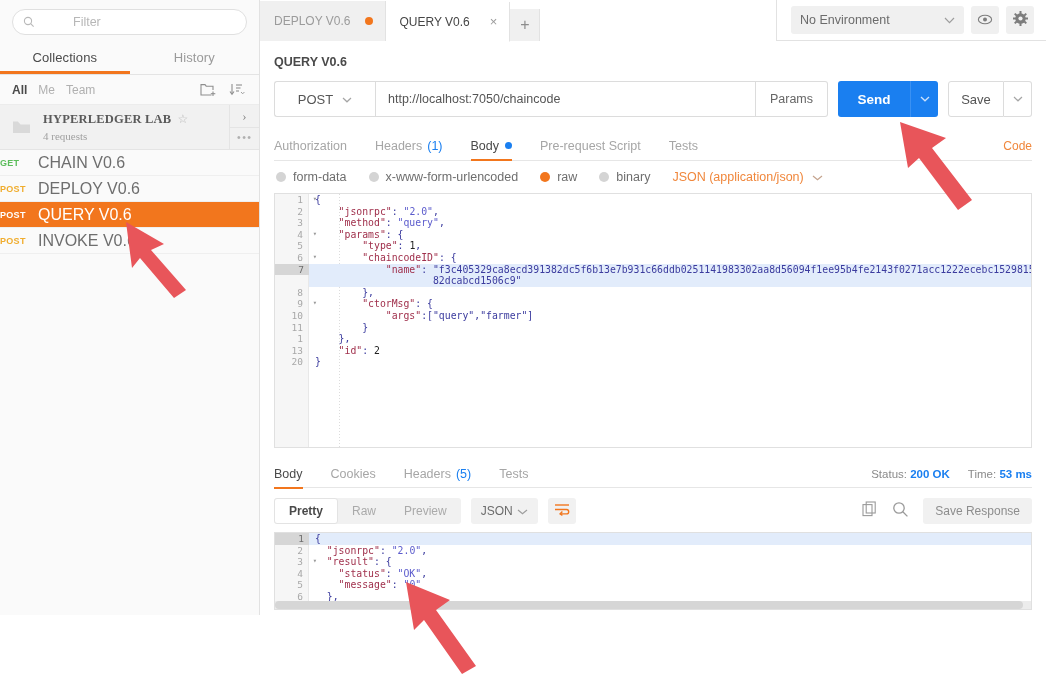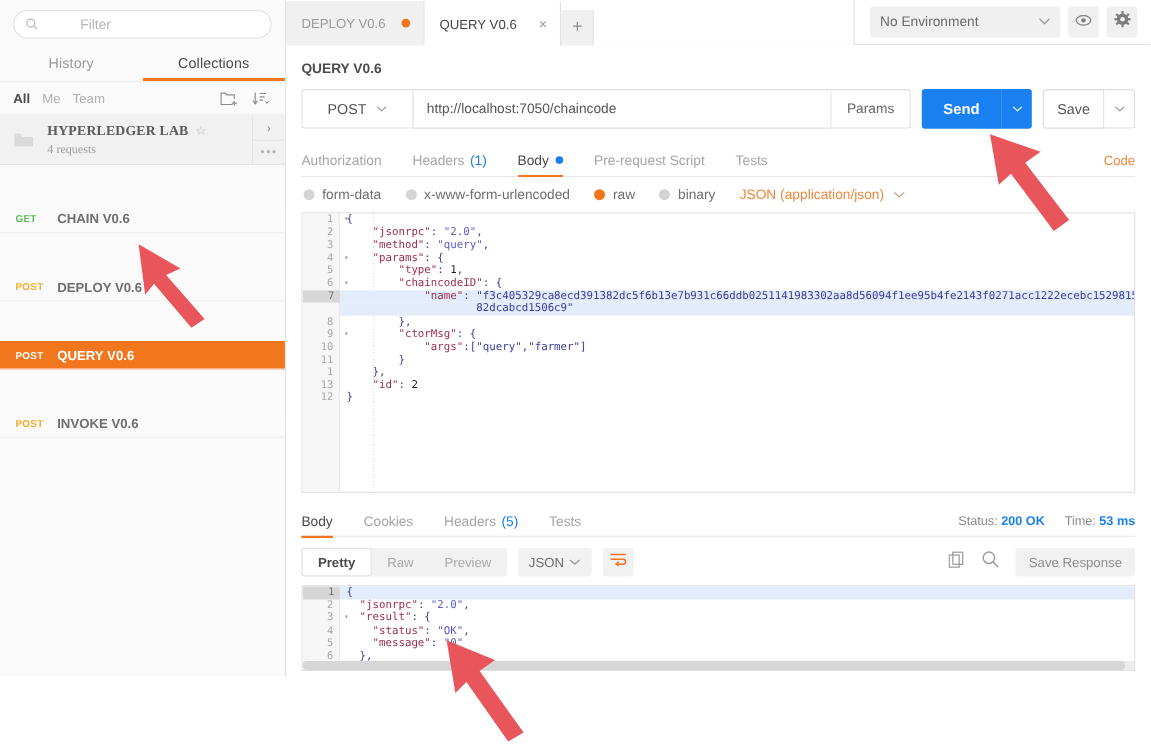--- a/index.html
+++ b/index.html
@@ -63,25 +63,25 @@
   .coll-side {
     width: 30px; height: 45px; border-left: 1px solid #e4e4e4;
     display:flex; flex-direction:column;
   }
   .coll-chev { flex:1; display:flex; align-items:center; justify-content:center;
     font-size: 13px; color:#8a8a8a; border-bottom: 1px solid #e4e4e4;}
   .coll-dots { flex:1; display:flex; align-items:center; justify-content:center;
     font-size: 12px; color:#b0b0b0; letter-spacing: 1px;}
 
   .req {
-    display:flex; align-items:center; height: 26px; padding-left: 14px;
-    border-bottom: 1px solid #efefef; cursor: pointer; background:#fafafa;margin-top:36px;
+    display:flex; align-items:center; height: 26px; 
+    border-bottom: 1px solid #efefef; cursor: pointer; background:#fafafa;
   }
   .req .verb { width: 38px; font-size: 9px; font-weight: bold; letter-spacing: .3px;}
-  .req .name { font-size: 12px; color: #6e6e6e; font-weight: bold; }
+  .req .name { font-size: 16px; color: #6e6e6e; }
   .req.get .verb { color: #5bbd5b; }
   .req.post .verb { color: #f0ad2e; }
   .req.selected { background: #f2761d; }
   .req.selected .verb { color: #ffffff; }
   .req.selected .name { color: #ffffff; }
 
   
   .main { position:absolute; left:260px; top:0; width: 786px; height: 622px; background:#fff;}
 
   .topbar { display:flex; height: 41px; border-bottom: 1px solid #e2e2e2; background:#fff;}
@@ -253,22 +253,22 @@
           <svg width="12" height="12" viewBox="0 0 12 12">
               <circle cx="5" cy="5" r="3.6" fill="none" stroke="#b9b9b9" stroke-width="1.1"></circle>
               <line x1="7.7" y1="7.7" x2="10.6" y2="10.6" stroke="#b9b9b9" stroke-width="1.1"></line>
             </svg>
         </span>
         <input class="filter-input" placeholder="Filter" style="">
       </div>
     </div>
 
     <div class="side-tabs">
+      <div class="side-tab active">Collections</div>
       <div class="side-tab">History</div>
-      <div class="side-tab active">Collections</div>
     </div>
 
     <div class="filter-row">
       <span class="scope active">All</span>
       <span class="scope">Me</span>
       <span class="scope">Team</span>
       <span class="spacer"></span>
       <span class="icon-btn">
         <svg width="17" height="14" viewBox="0 0 17 14">
             <path d="M1 3.2 V12 H11.5" fill="none" stroke="#8e8e8e" stroke-width="1.1"></path>
@@ -464,21 +464,21 @@
           <div class="gnum">5</div>
           <div class="gnum">6<span class="fold">▾</span></div>
           <div class="gnum hl">7</div>
           <div class="gnum">&nbsp;</div>
           <div class="gnum">8</div>
           <div class="gnum">9<span class="fold">▾</span></div>
           <div class="gnum">10</div>
           <div class="gnum">11</div>
           <div class="gnum">1</div>
           <div class="gnum">13</div>
-          <div class="gnum">12</div>
+          <div class="gnum">20</div>
         </div>
       <div class="indent-guide"></div>
       <div class="codearea" id="req-code"><div class="cl">{</div><div class="cl">    <span class="k">"jsonrpc"</span>: <span class="s">"2.0"</span>,</div><div class="cl">    <span class="k">"method"</span>: <span class="s">"query"</span>,</div><div class="cl">    <span class="k">"params"</span>: {</div><div class="cl">        <span class="k">"type"</span>: <span class="n">1</span>,</div><div class="cl">        <span class="k">"chaincodeID"</span>: {</div><div class="cl hl">            <span class="k">"name"</span>: "f3c405329ca8ecd391382dc5f6b13e7b931c66ddb0251141983302aa8d56094f1ee95b4fe2143f0271acc1222ecebc15298154aefdbd62b2d5</div><div class="cl hl">                    82dcabcd1506c9"</div><div class="cl">        },</div><div class="cl">        <span class="k">"ctorMsg"</span>: {</div><div class="cl">            <span class="k">"args"</span>:["query","farmer"]</div><div class="cl">        }</div><div class="cl">    },</div><div class="cl">    <span class="k">"id"</span>: <span class="n">2</span></div><div class="cl">}</div></div>
     </div>
 
     <div class="resp-tabs">
       <div class="rt active">
         <span>Body</span>
       </div>
       <div class="rt">

